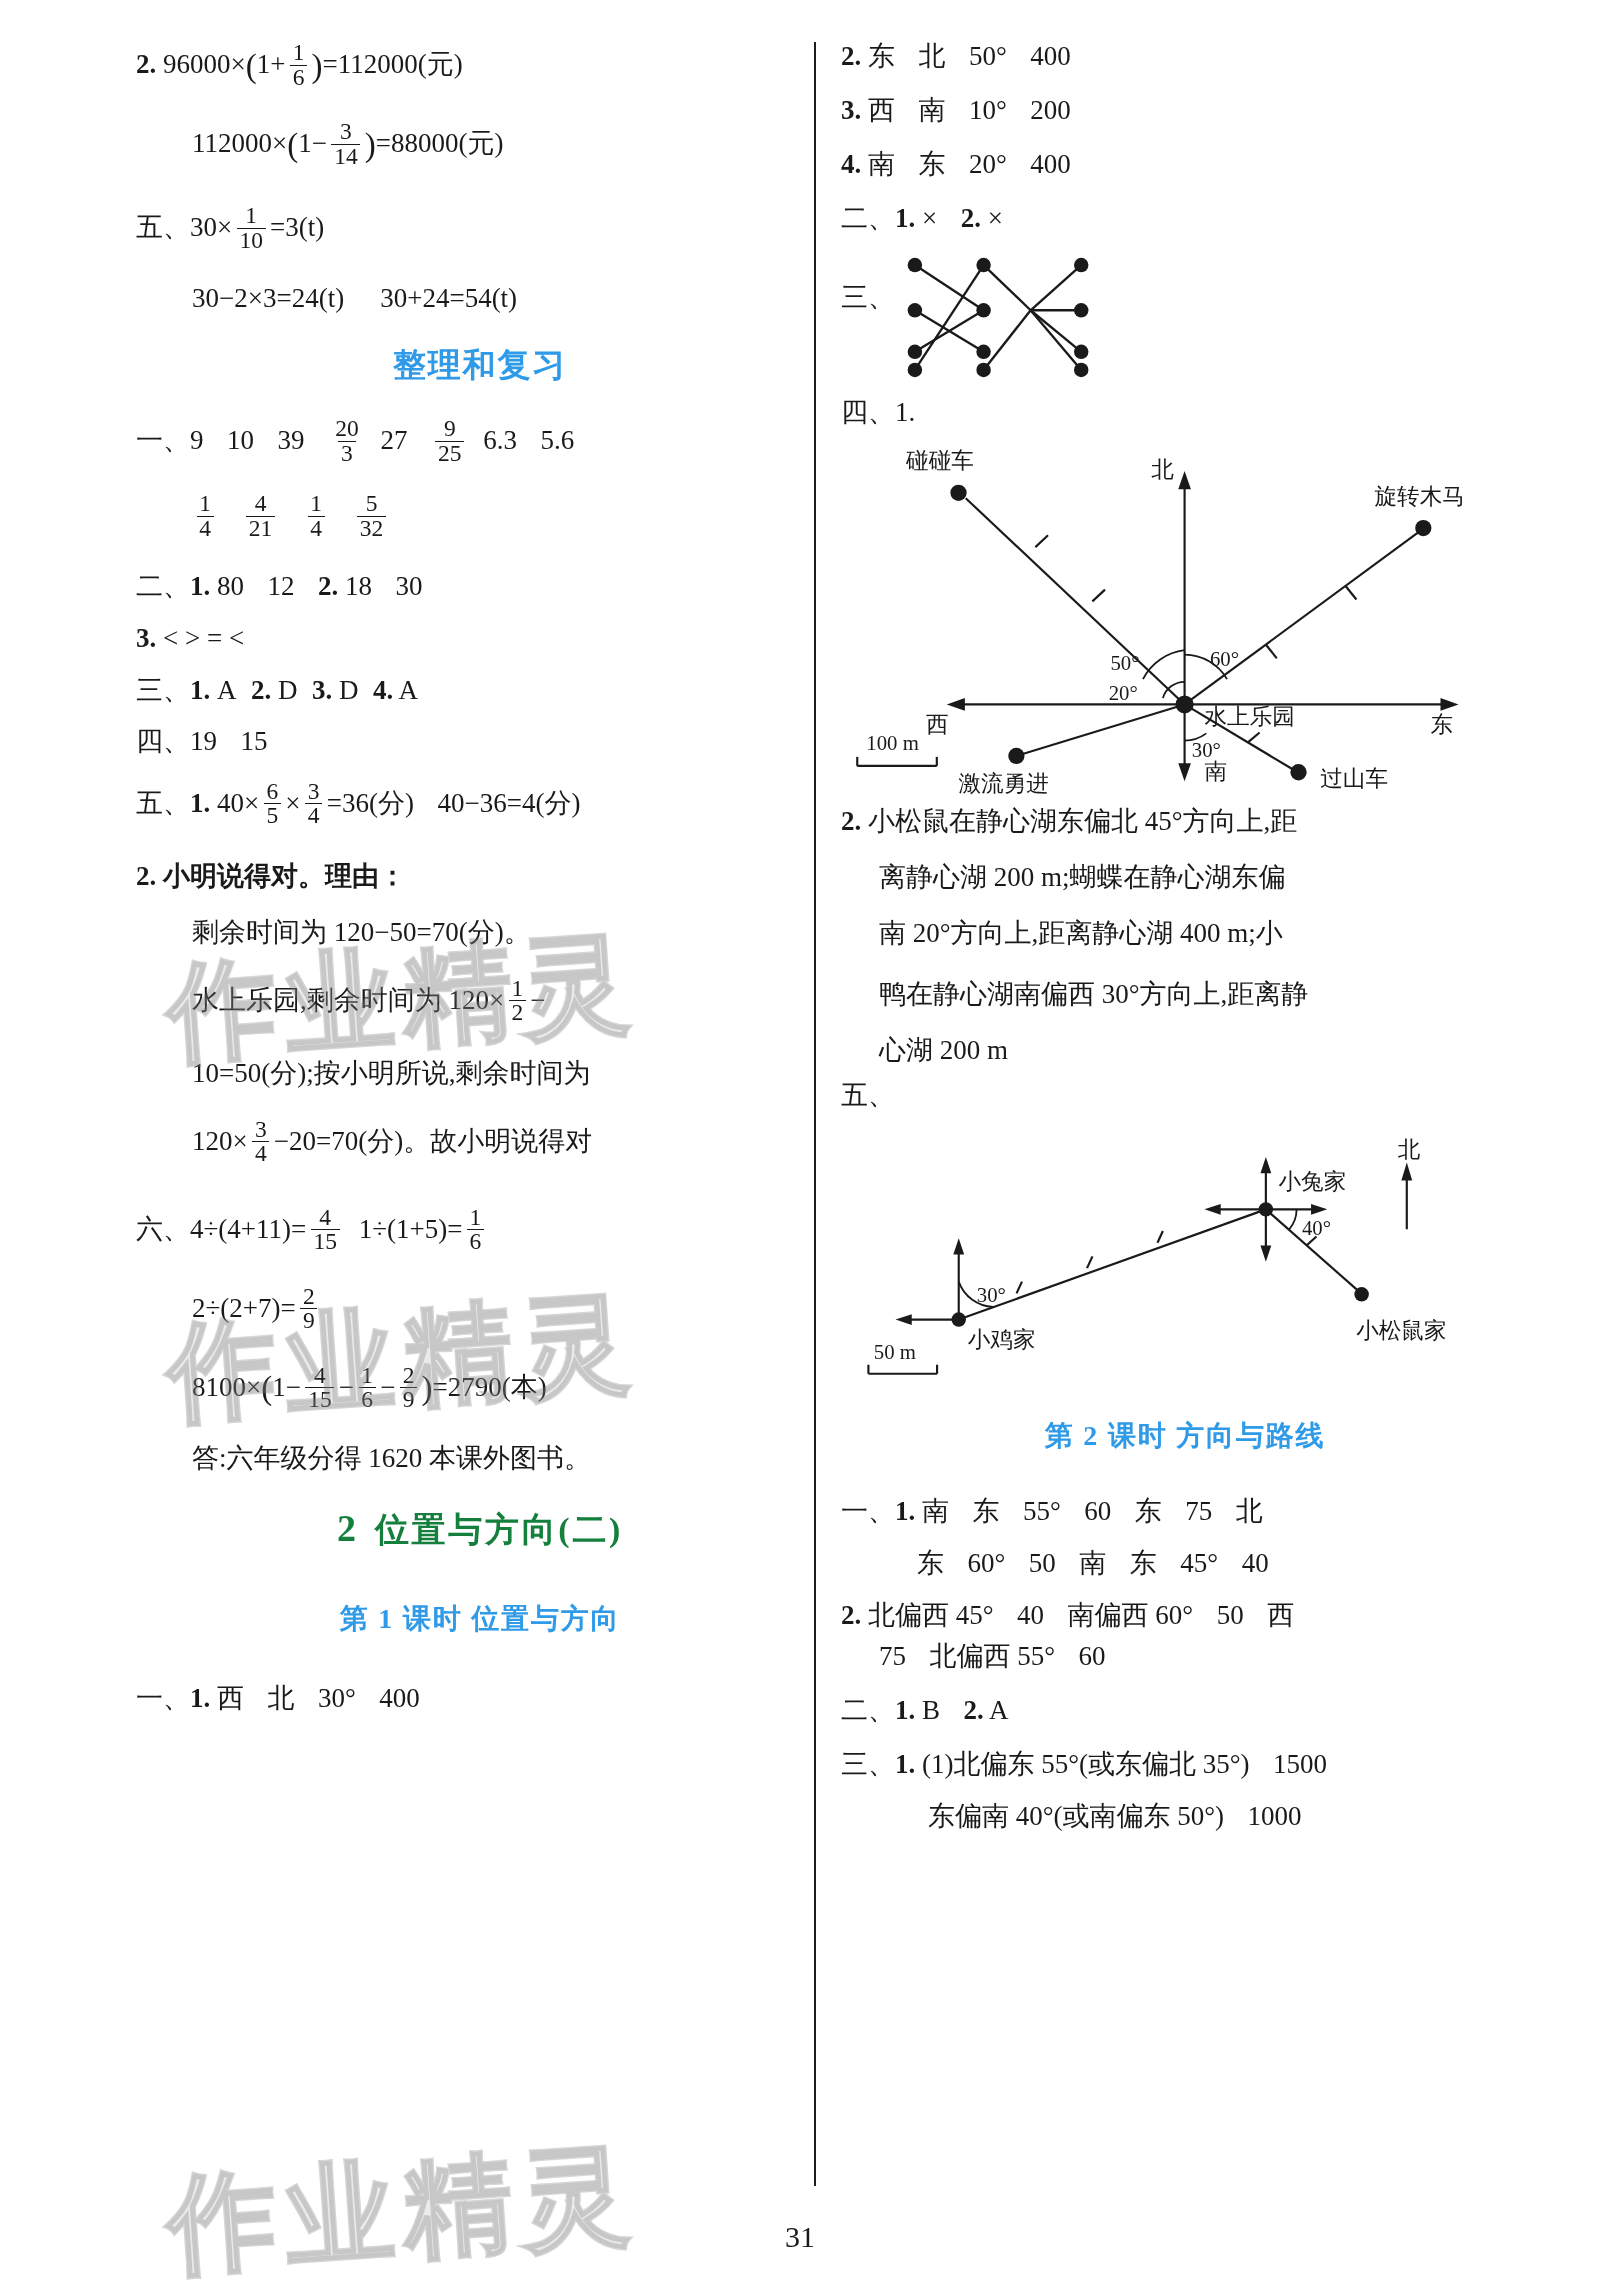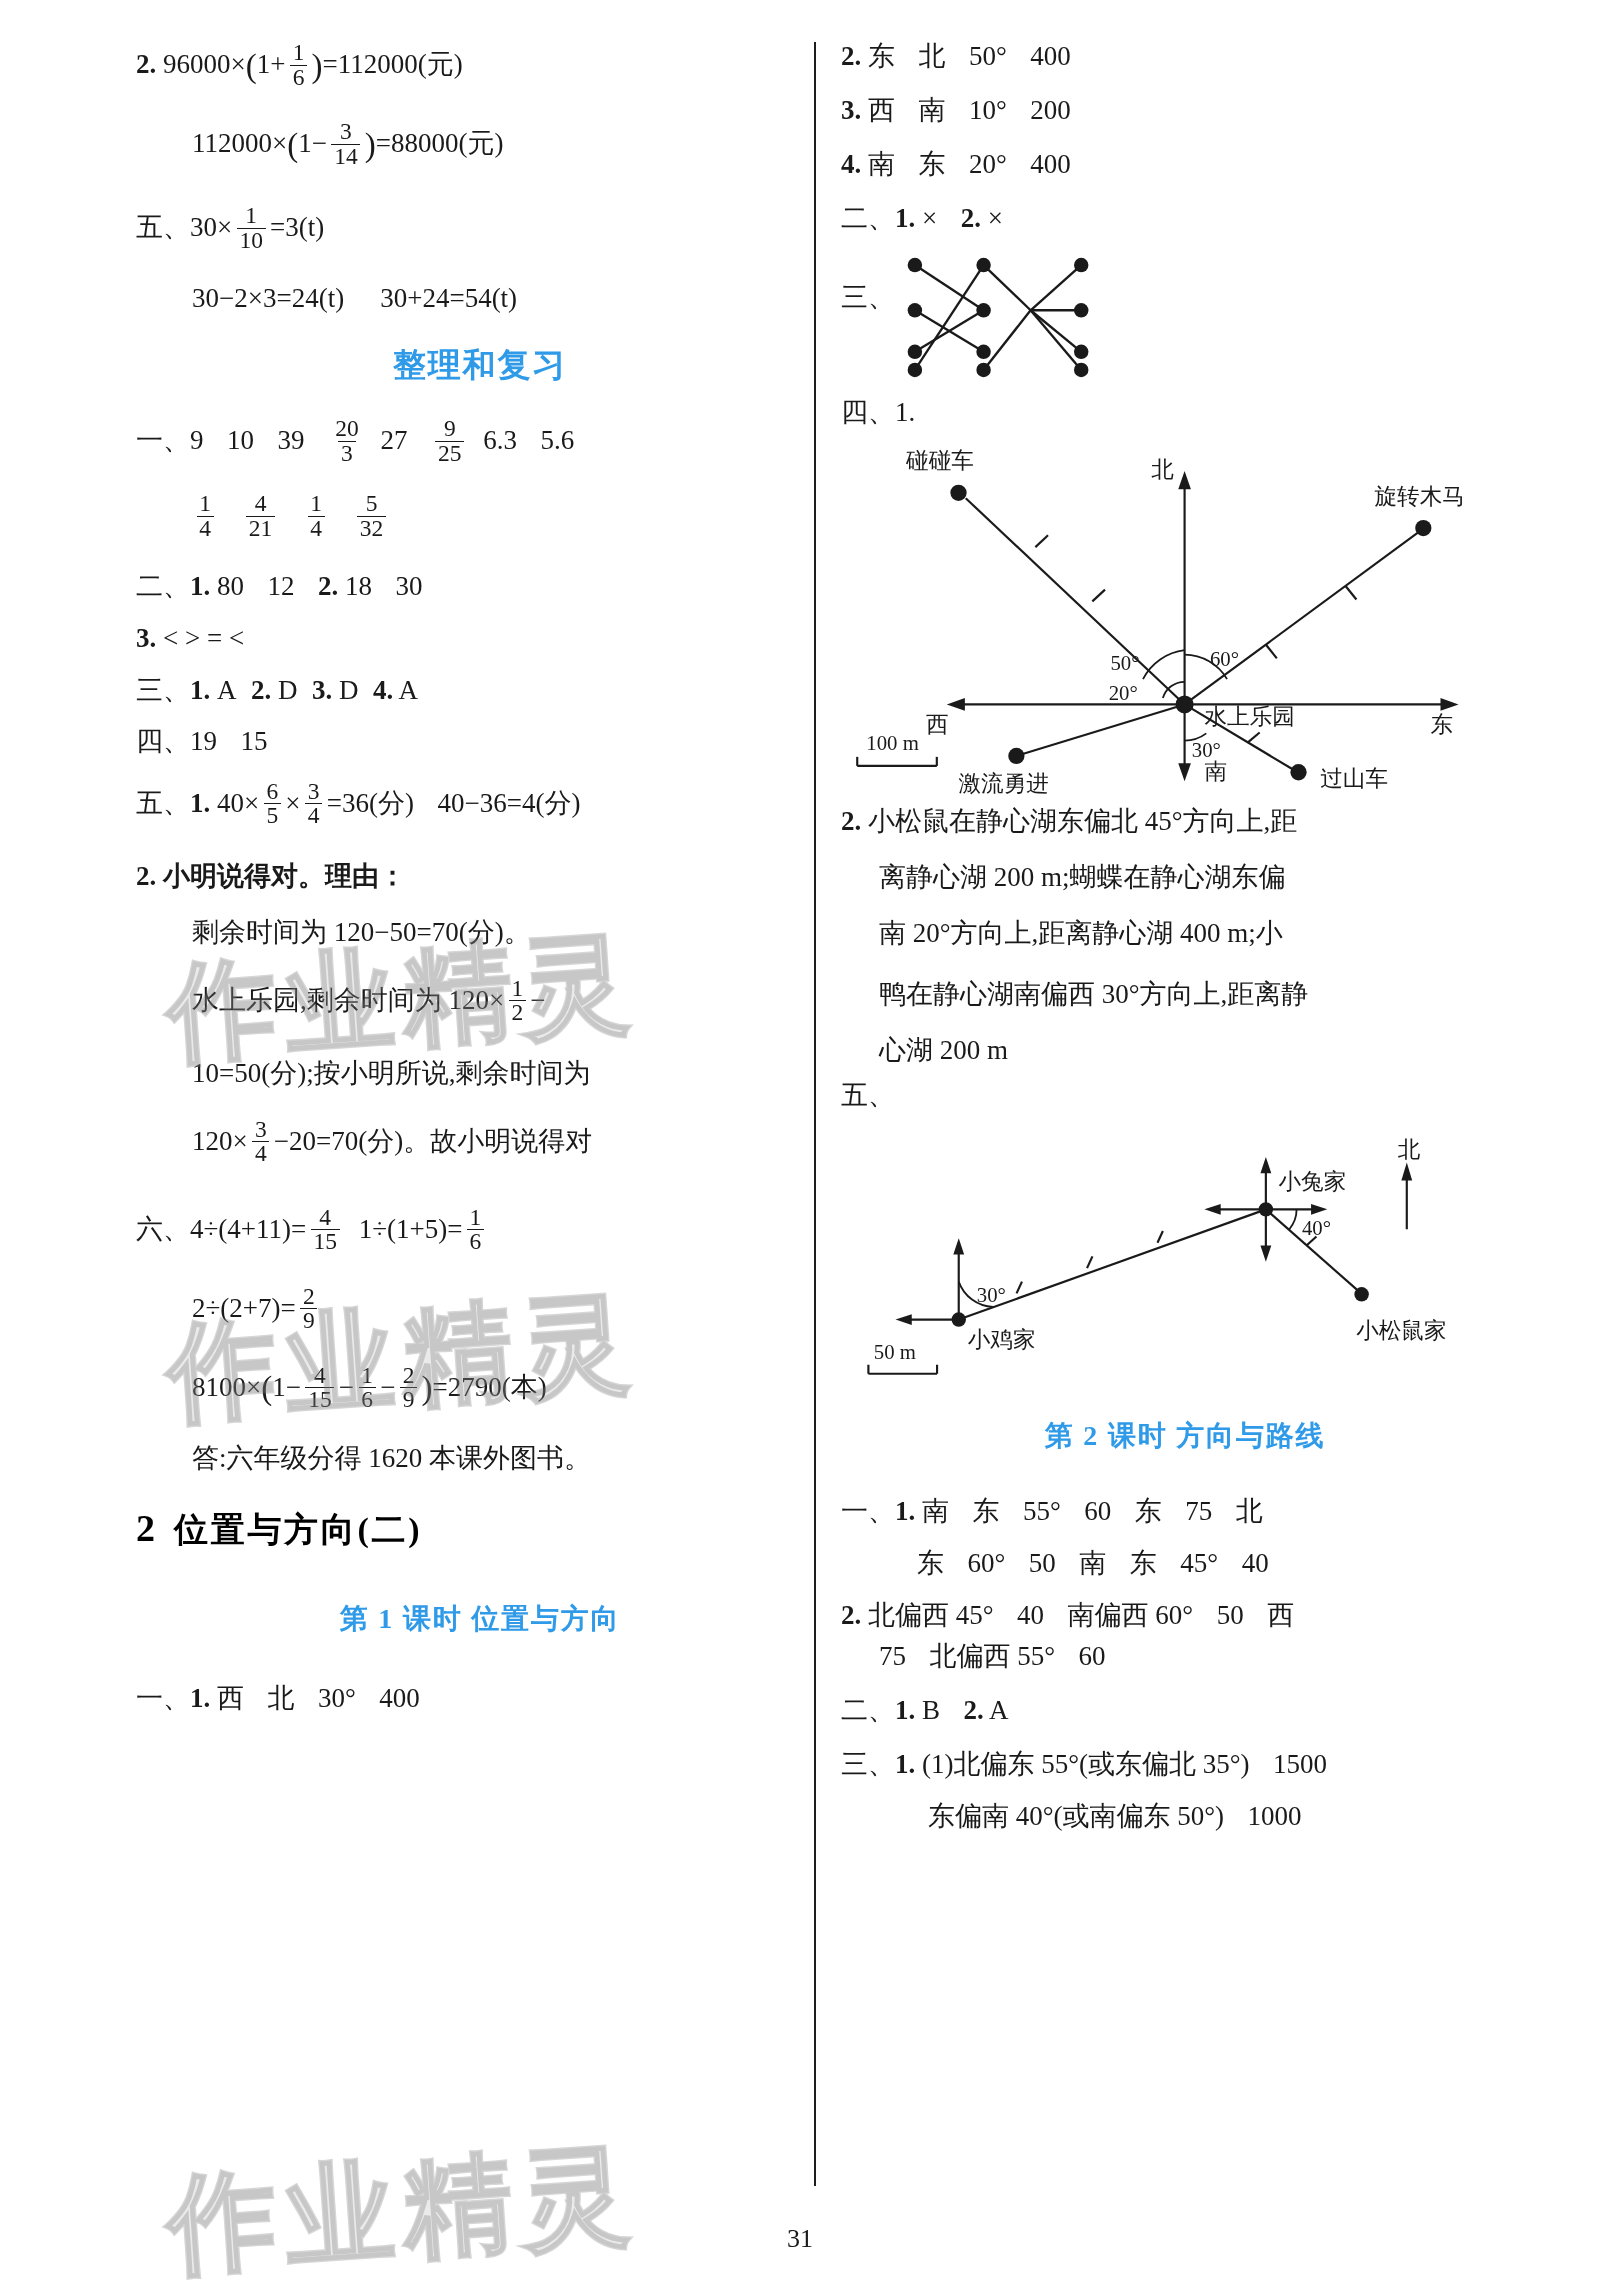--- a/index.html
+++ b/index.html
@@ -30,39 +30,39 @@
   .fs-s{display:inline-block;width:14.5px;}
   .fs-l{display:inline-block;width:36px;}
 
   
   .sec-title{
     color:#2f9ae8;font-weight:bold;font-size:33px;text-align:center;
     margin:31px 0 31px 0;letter-spacing:1.8px;
   }
   .sec-title.small{font-size:28px;}
   .unit-title{
-    color:#000000;font-weight:bold;font-size:34px;
+    color:#15803d;font-weight:bold;font-size:34px;text-align:center;
     margin:34px 0 27px 0;letter-spacing:2.7px;
   }
   .unit-title .unitnum{font-size:38px;margin-right:16.3px;}
 
   
   .wm{
     position:absolute;font-size:109px;font-weight:bold;letter-spacing:9px;
     color:rgba(140,140,140,0.18);
     -webkit-text-stroke:2.7px rgba(120,120,120,0.30);
     white-space:nowrap;pointer-events:none;
     font-family:"Liberation Sans","DejaVu Sans",sans-serif;
   }
   .wm1{left:167px;top:925px;transform:rotate(-4deg);}
   .wm2{left:167px;top:1285px;transform:rotate(-4deg);}
   .wm3{left:167px;top:2137px;transform:rotate(-4deg);}
 
   .pagenum{position:absolute;left:0;right:0;bottom:42px;text-align:center;
-           font-size:26px;color:#1a1a1a;}
+           font-size:30px;color:#1a1a1a;}
 
   svg{display:block;}
   .dg{margin:5.4px 0 9px 0;}
 </style>
 </head>
 <body>
 
 <div class="page">
 
   <div class="divider"></div>

